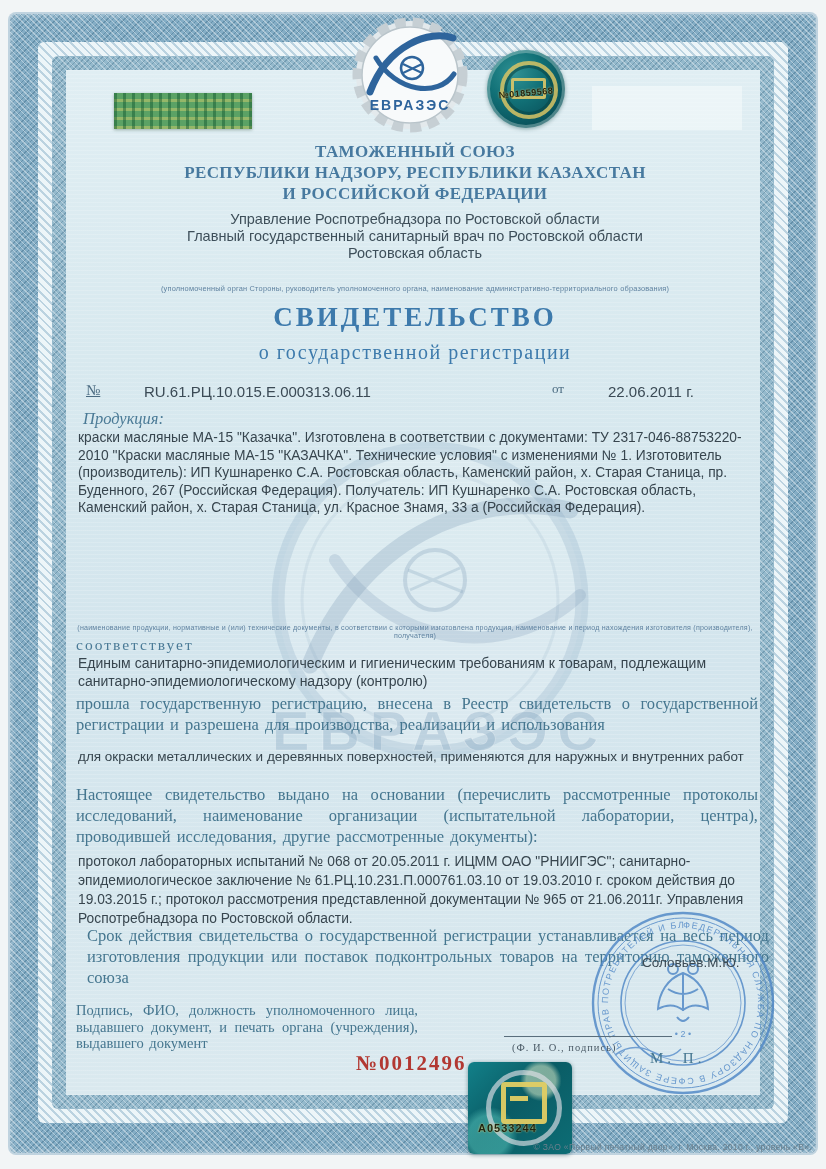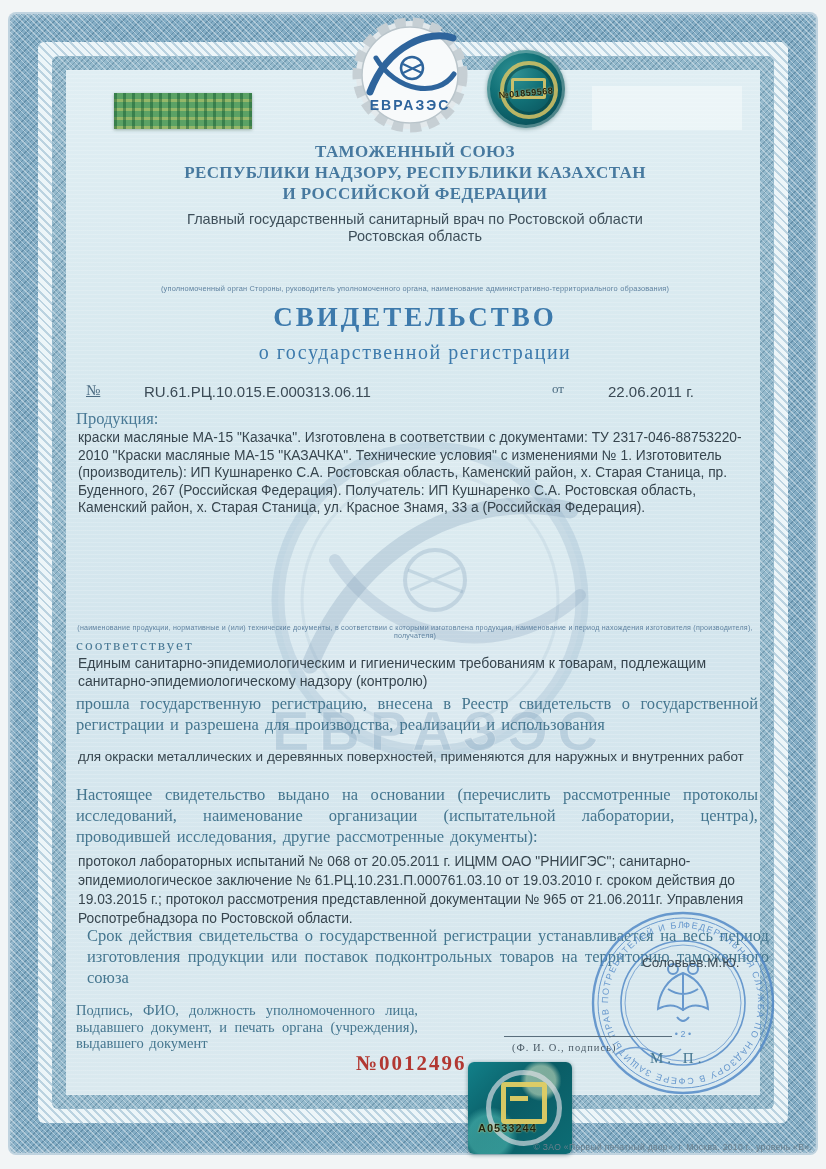--- a/index.html
+++ b/index.html
@@ -119,34 +119,35 @@
     <div class="holo-bar"></div>
     <div class="holo-serial-top">№01859568</div>
   </div>
 
   <div class="abs ser center hdr-union">
     <div>ТАМОЖЕННЫЙ СОЮЗ</div>
     <div>РЕСПУБЛИКИ НАДЗОРУ, РЕСПУБЛИКИ КАЗАХСТАН</div>
     <div>И РОССИЙСКОЙ ФЕДЕРАЦИИ</div>
   </div>
   <div class="abs san center hdr-auth">
+    <div>Управление Роспотребнадзора по Ростовской области</div>
     <div>Главный государственный санитарный врач по Ростовской области</div>
     <div>Ростовская область</div>
   </div>
   <div class="abs san center caption" style="left:70px;width:690px;top:284px;">(уполномоченный орган Стороны, руководитель уполномоченного органа, наименование административно-территориального образования)</div>
 
   <div class="abs ser center title-main">СВИДЕТЕЛЬСТВО</div>
   <div class="abs ser center title-sub">о государственной регистрации</div>
 
   <div class="abs ser" style="left:86px;top:382px;font-size:15px;color:#4a6a80;text-decoration:underline;">№</div>
   <div class="abs san num-val" style="left:112px;top:383px;">RU.61.РЦ.10.015.Е.000313.06.11</div>
   <div class="abs ser" style="left:552px;top:381px;font-size:13px;color:#4a6a80;">от</div>
   <div class="abs san num-val" style="left:576px;top:383px;">22.06.2011 г.</div>
 
-  <div class="abs ser lbl-serif" style="left:76px;top:409px;">Продукция:</div>
+  <div class="abs ser lbl-serif" style="left:83px;top:409px;font-style:italic;">Продукция:</div>
   <div class="abs san body-sans" style="left:78px;top:429px;width:676px;">краски масляные МА-15 "Казачка". Изготовлена в соответствии с документами: ТУ 2317-046-88753220-2010 "Краски масляные МА-15 "КАЗАЧКА". Технические условия" с изменениями № 1. Изготовитель (производитель): ИП Кушнаренко С.А. Ростовская область, Каменский район, х. Старая Станица, пр. Буденного, 267 (Российская Федерация).  Получатель: ИП Кушнаренко С.А. Ростовская область, Каменский район, х. Старая Станица, ул. Красное Знамя, 33 а (Российская Федерация).</div>
   <div class="abs san center caption" style="left:70px;width:690px;top:624px;font-size:7.1px;">(наименование продукции, нормативные и (или) технические документы, в соответствии с которыми изготовлена продукция, наименование и период нахождения изготовителя (производителя), получателя)</div>
 
   <div class="abs ser" style="left:76px;top:636px;font-size:15.5px;letter-spacing:2px;color:#4a7a96;">соответствует</div>
   <div class="abs san body-sans" style="left:78px;top:655px;width:676px;font-size:14px;">Единым санитарно-эпидемиологическим и гигиеническим требованиям к товарам, подлежащим санитарно-эпидемиологическому надзору (контролю)</div>
 
   <div class="abs ser body-serif" style="left:76px;top:694px;width:682px;">прошла государственную регистрацию, внесена в Реестр свидетельств о государственной регистрации и разрешена для производства, реализации и использования</div>
   <div class="abs san body-sans" style="left:78px;top:748px;width:680px;font-size:13.5px;">для окраски металлических и деревянных поверхностей, применяются для наружных и внутренних работ</div>
 
   <div class="abs ser body-serif" style="left:76px;top:785px;width:682px;">Настоящее свидетельство выдано на основании (перечислить рассмотренные протоколы исследований, наименование организации (испытательной лаборатории, центра), проводившей исследования, другие рассмотренные документы):</div>

